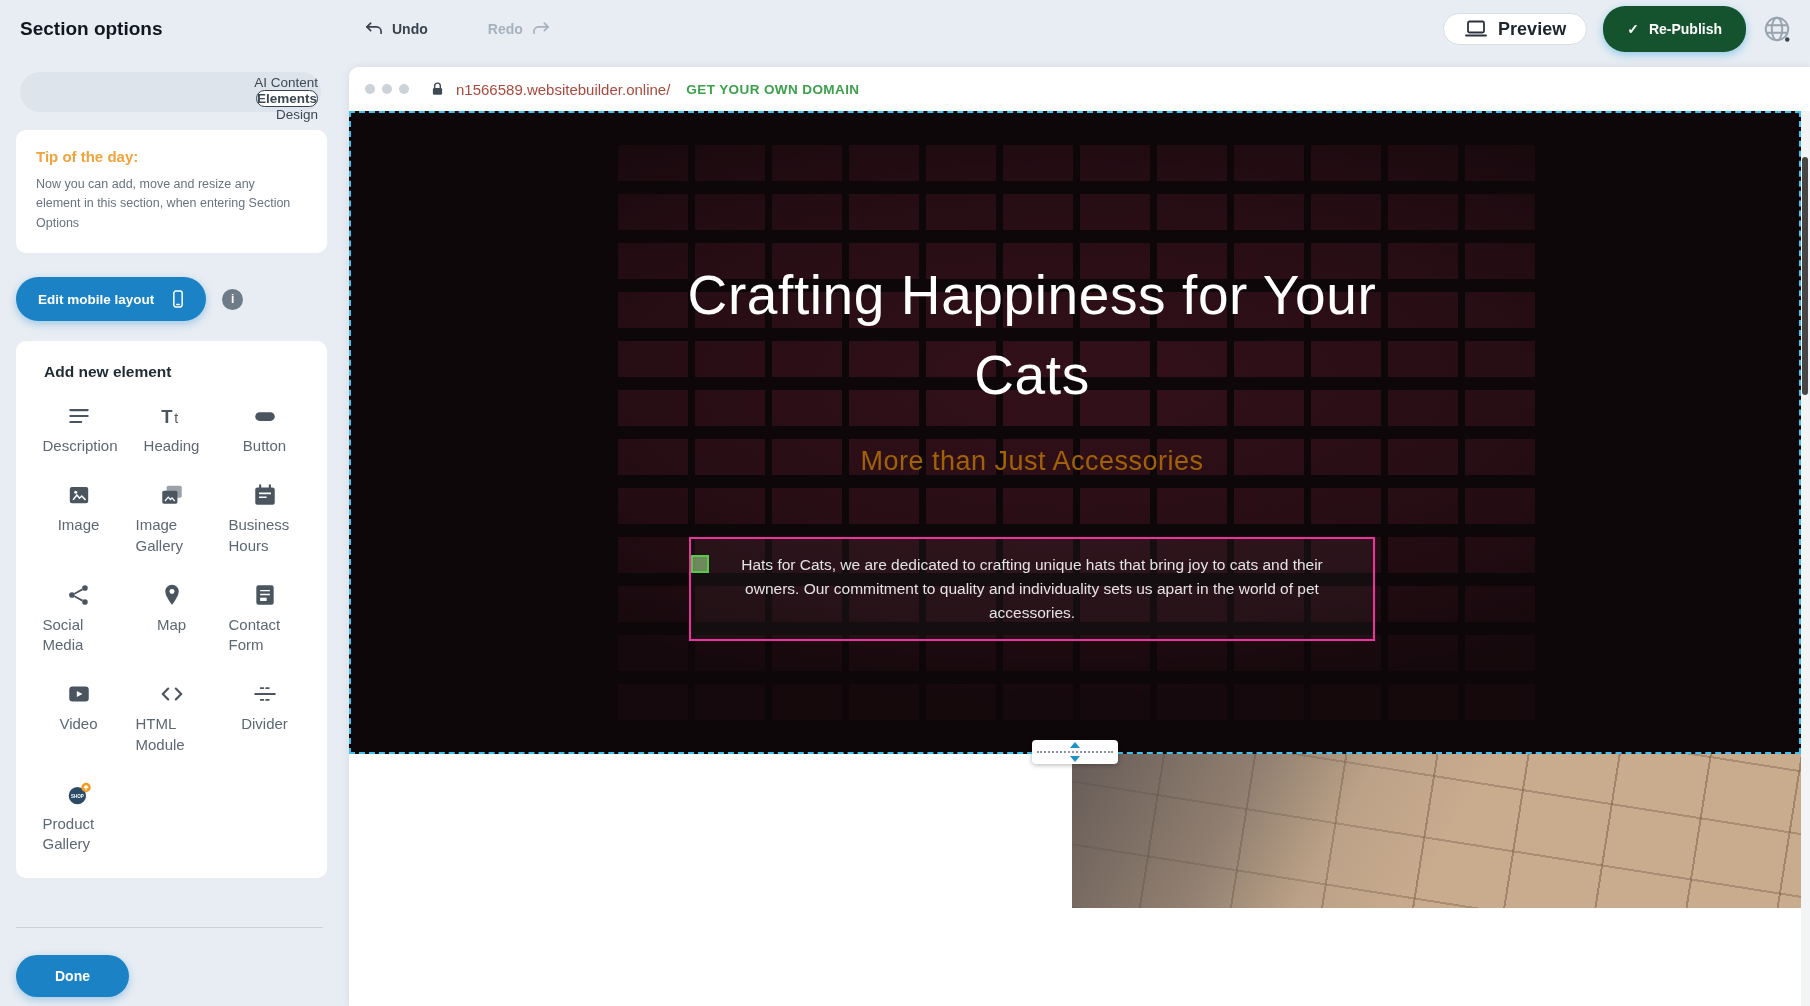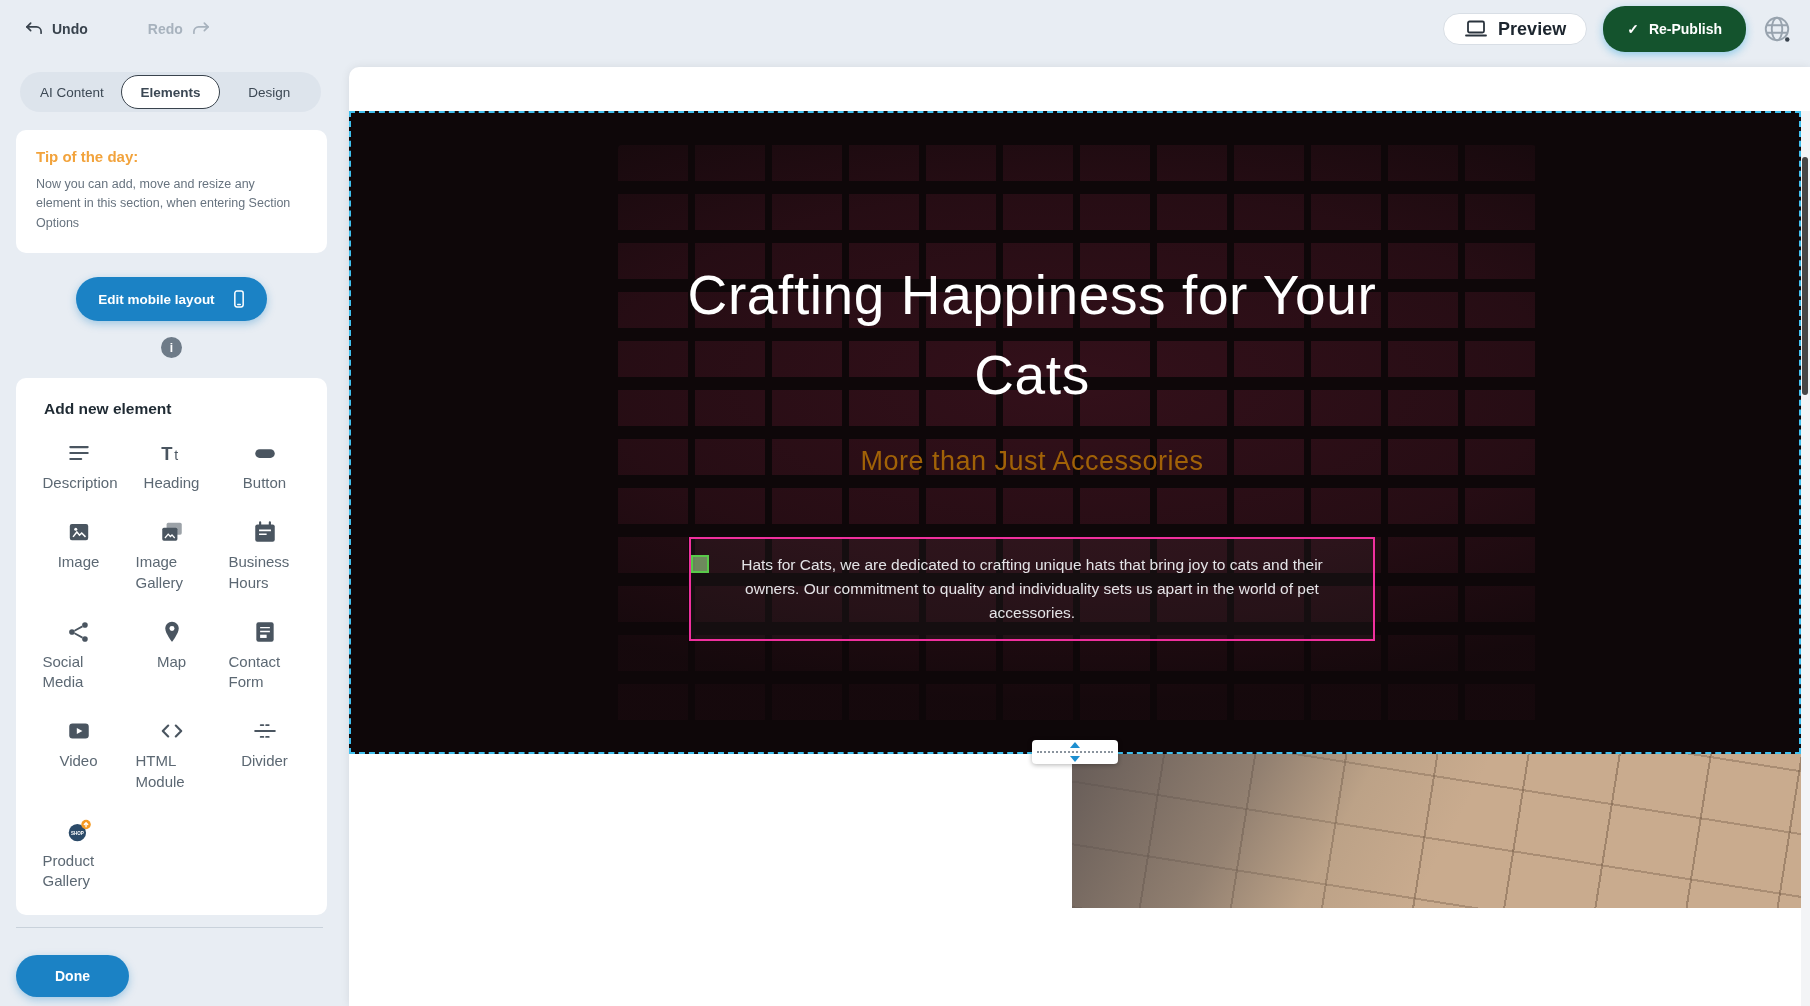--- a/index.html
+++ b/index.html
@@ -14,27 +14,27 @@
   .hist-btn { background:none; border:none; display:flex; align-items:center; gap:8px; font-size:14px; font-weight:700; color:#39434d; }
   .hist-btn.redo { color:#a7b2bd;margin-left:30px; }
   .topbar-right { margin-left:auto; display:flex; align-items:center; gap:16px; padding-right:18px; }
   .preview-btn { height:32px; padding:0 20px; border-radius:20px; background:#fff; border:1px solid #d8dee5; display:flex; align-items:center; gap:10px; font-size:18px; font-weight:700; color:#1c252e; }
   .republish-btn { height:46px; padding:0 24px; border-radius:22px; background:#14532d; border:none; color:#fff; font-size:14px; font-weight:700; display:flex; align-items:center; gap:10px; box-shadow:0 3px 8px rgba(41,162,221,.45); }
   .republish-btn .check::before { content:"✓"; font-size:14px; }
   .globe-wrap { width:30px; height:30px; cursor:pointer; }
 
   
   .sidebar { position:absolute; top:58px; left:0; width:349px; bottom:0; background:#e8edf3; }
-  .tabs { margin:14px 28px 0 20px; background:#dde4ec; border-radius:20px; height:40px; display:flex; align-items:flex-end; padding:3px; }
+  .tabs { margin:14px 28px 0 20px; background:#dde4ec; border-radius:20px; height:40px; display:flex; align-items:flex-end; padding:3px;flex-direction:column; }
   .tab { flex:1; height:34px; border-radius:17px; font-size:13.5px; color:#3c4854; display:flex; align-items:center; justify-content:center; background:transparent; border:none; }
   .tab.active { background:#fff; border:1.5px solid #39434d; font-weight:700; }
   .tip-card { margin:18px 22px 0 16px; background:#fff; border-radius:10px; padding:18px 20px 20px; }
   .tip-title { color:#f2a33c; font-weight:700; font-size:15px; margin-bottom:10px; }
   .tip-body { font-size:12.5px; color:#67737f; line-height:1.55; max-width:255px; }
-  .mobile-row { margin:24px 22px 0 16px; display:flex; align-items:center; gap:16px;flex-direction:column; }
+  .mobile-row { margin:24px 22px 0 16px; display:flex; align-items:center; gap:16px; }
   .mobile-btn { height:44px; padding:0 18px 0 22px; border-radius:22px; background:#1b82c5; border:none; color:#fff; font-size:13.5px; font-weight:700; display:flex; align-items:center; gap:14px; box-shadow:0 3px 8px rgba(27,130,197,.35); }
   .info-dot { width:21px; height:21px; border-radius:50%; background:#6e7b88; color:#fff; display:flex; align-items:center; justify-content:center; font-weight:700; font-size:12px; cursor:pointer; }
   .info-dot::after { content:"i"; }
   .add-card { margin:20px 22px 0 16px; background:#fff; border-radius:10px; padding:22px 16px 24px; }
   .add-title { font-size:15.5px; font-weight:700; color:#1f2a33; margin:0 0 22px 12px; }
   .el-grid { display:grid; grid-template-columns:repeat(3,1fr); row-gap:26px; }
   .el-cell { display:flex; flex-direction:column; align-items:center; gap:7px; cursor:pointer; }
   .el-icon { width:26px; height:26px; display:flex; align-items:center; justify-content:center; }
   .el-label { font-size:15px; color:#5c6873; line-height:1.35; max-width:72px; }
   .sidebar-divider { position:absolute; left:16px; right:26px; bottom:78px; border-top:1px solid #c9d2db; }
@@ -91,20 +91,21 @@
   
   .scrollbar { position:absolute; top:44px; right:0; bottom:0; width:9px; background:#f3f4f6; }
   .thumb { position:absolute; top:46px; left:1px; width:6px; height:238px; border-radius:3px; background:#474747; cursor:grab; }
 
   svg { display:block; }
 </style>
 </head>
 <body>
 
 <header class="topbar">
+  <div class="topbar-title">Section options</div>
   <div class="history">
     <button class="hist-btn undo">
       <span>
         <svg width="20" height="20" viewBox="0 0 24 24" fill="none" stroke="#39434d" stroke-width="2" stroke-linecap="round" stroke-linejoin="round">
             <path d="M8 5 3.5 9.5 8 14"></path>
             <path d="M3.5 9.5H15a5.5 5.5 0 0 1 5.5 5.5v2"></path>
           </svg>
       </span>
       <span>Undo</span>
     </button>
@@ -310,20 +311,35 @@
 
     </div>
   </div>
 
   <div class="sidebar-divider"></div>
   <button class="done-btn">Done</button>
 </aside>
 
 <main class="browser">
 
+  <div class="chrome">
+    <div class="dots">
+      <span class="dot"></span>
+      <span class="dot"></span>
+      <span class="dot"></span>
+    </div>
+    <span class="lock">
+      <svg width="17" height="17" viewBox="0 0 24 24">
+          <path d="M8 10V7a4 4 0 0 1 8 0v3" fill="none" stroke="#3f4a55" stroke-width="2"></path>
+          <rect x="5.5" y="10" width="13" height="9.5" rx="2" fill="#3f4a55"></rect>
+        </svg>
+    </span>
+    <span class="url">n1566589.websitebuilder.online/</span>
+    <a class="domain-link">GET YOUR OWN DOMAIN</a>
+  </div>
 
   <div class="viewport">
 
 
     <section class="hero">
       <div class="brick-wall"></div>
       <div class="vignette"></div>
       <div class="hero-content">
         <h1 class="hero-heading">Crafting Happiness for Your Cats</h1>
         <div class="hero-sub">More than Just Accessories</div>

